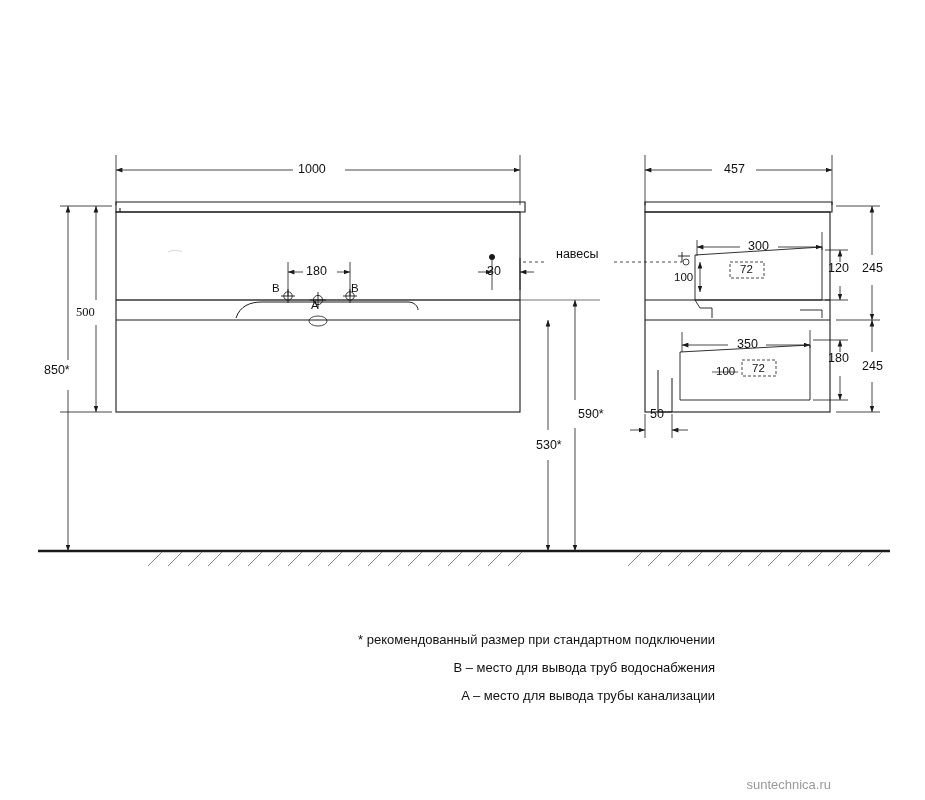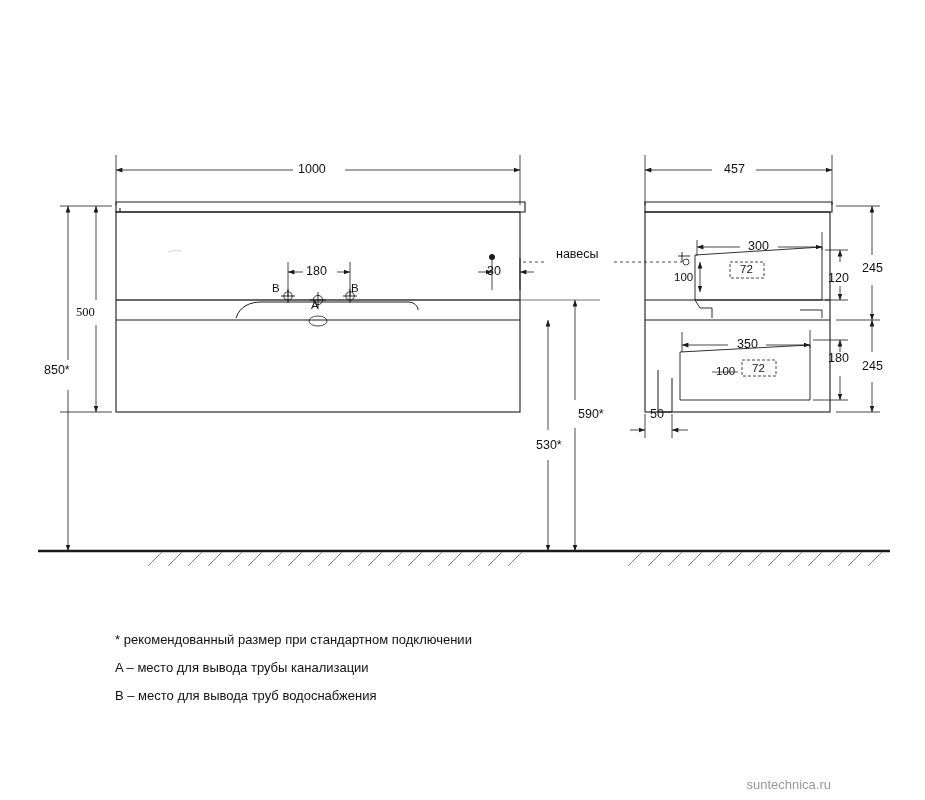--- a/index.html
+++ b/index.html
@@ -33,20 +33,21 @@
     color: #111;
     white-space: nowrap;
     line-height: 1;
   }
   .lbl.small { font-size: 11.5px; }
   .notes {
     position: absolute;
     left: 115px;
     top: 632px;
     width: 600px;
+    text-align: right;
   }
   .note-line {
     font-size: 13px;
     color: #111;
     margin-bottom: 13px;
     white-space: nowrap;
   }
   .watermark {
     position: absolute;
     right: 16px;
@@ -259,29 +260,29 @@
   <div class="lbl" style="left:578px; top:408px;">590*</div>
   <div class="lbl small" style="left:311px; top:300px;">A</div>
   <div class="lbl small" style="left:272px; top:283px;">B</div>
   <div class="lbl small" style="left:351px; top:283px;">B</div>
   <div class="lbl" style="left:556px; top:248px;">навесы</div>
 
   <div class="lbl" style="left:724px; top:163px;">457</div>
   <div class="lbl" style="left:748px; top:240px;">300</div>
   <div class="lbl small" style="left:740px; top:264px;">72</div>
   <div class="lbl small" style="left:674px; top:272px;">100</div>
-  <div class="lbl" style="left:828px; top:272px;">120</div>
+  <div class="lbl" style="left:828px; top:262px;">120</div>
   <div class="lbl" style="left:862px; top:262px;">245</div>
   <div class="lbl" style="left:737px; top:338px;">350</div>
   <div class="lbl small" style="left:752px; top:363px;">72</div>
   <div class="lbl small" style="left:716px; top:366px;">100</div>
   <div class="lbl" style="left:828px; top:352px;">180</div>
   <div class="lbl" style="left:862px; top:360px;">245</div>
   <div class="lbl" style="left:650px; top:408px;">50</div>
 
   <div class="notes">
     <div class="note-line">* рекомендованный размер при стандартном подключении</div>
+    <div class="note-line">B – место для вывода труб водоснабжения</div>
     <div class="note-line">A – место для вывода трубы канализации</div>
-    <div class="note-line">B – место для вывода труб водоснабжения</div>
   </div>
 
   <div class="watermark">suntechnica.ru</div>
 </div>
 
 </body></html>

